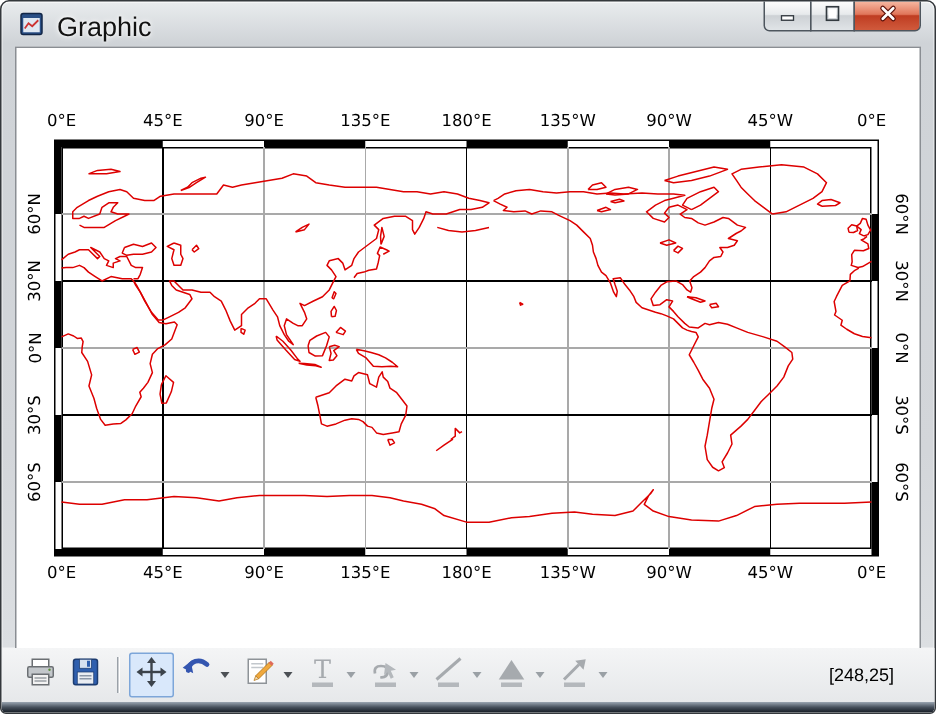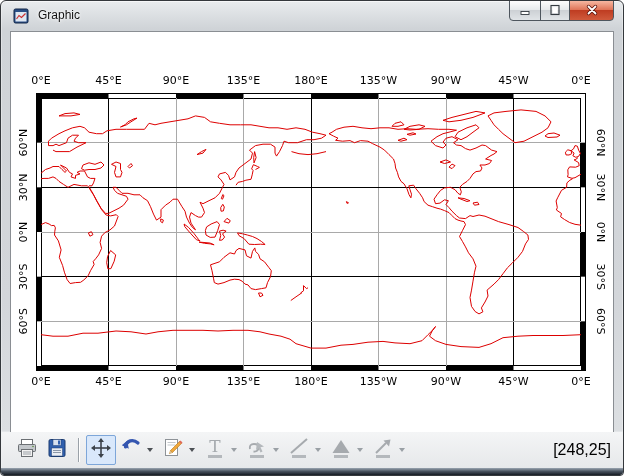--- a/index.html
+++ b/index.html
@@ -3,40 +3,40 @@
 <meta charset="utf-8">
 <style>
   html,body{margin:0;padding:0;background:#fff;}
   .window{position:relative;width:624px;height:476px;box-sizing:border-box;
     font-family:"Liberation Sans",sans-serif;
     border:1px solid #34383c;border-radius:6px 6px 4px 4px;overflow:hidden;
     background:linear-gradient(180deg,#e9ecee 0px,#cfd3d7 28px,#d3d6da 300px,#dcdfe2 430px,#eceef0 431px,#e2e5e8 468px);
     box-shadow:inset 0 1px 0 rgba(255,255,255,.6),inset 1px 0 0 rgba(255,255,255,.35),inset -1px 0 0 rgba(255,255,255,.35);}
   .titlebar{position:absolute;top:0;left:0;right:0;height:30px;}
   .title-icon{position:absolute;left:12px;top:7px;width:16px;height:16px;}
-  .title-text{position:absolute;left:37px;top:7px;font-size:12px;color:#121212;text-shadow:0 0 4px #fff,0 0 2px #fff;}
+  .title-text{position:absolute;left:37px;top:7px;font-size:18px;color:#121212;text-shadow:0 0 4px #fff,0 0 2px #fff;}
   .winbtns{position:absolute;top:-1px;right:9px;display:flex;}
   .winbtn{height:21px;border:1px solid #4e565e;background:linear-gradient(#fdfdfd,#e7eaec 45%,#cdd1d5 50%,#e0e4e7);
     display:flex;align-items:center;justify-content:center;margin-left:-1px;box-sizing:border-box;}
   .winbtn.minimize{width:32px;border-radius:0 0 0 4px;}
   .winbtn.maximize{width:30px;}
   .winbtn.close{width:45px;border-radius:0 0 4px 0;background:linear-gradient(#f6b7a1,#e0765a 45%,#bf3d22 50%,#d05a3c);}
   .canvas{position:absolute;left:9px;top:30px;width:604px;height:404px;background:#fff;
     border:1px solid #8a8e93;box-sizing:border-box;}
   .canvas svg{position:absolute;left:0;top:0;}
   .toolbar{position:absolute;left:1px;top:431px;width:622px;height:36px;display:flex;align-items:center;
     padding-left:10px;box-sizing:border-box;background:linear-gradient(#f4f5f6,#e6e8ea);}
   .tbtn{width:28px;height:28px;display:flex;align-items:center;justify-content:center;
     border:1px solid transparent;border-radius:2px;flex:0 0 auto;}
   .tbtn.sel{background:#d9e8fb;border-color:#7da6d9;}
   .caret{width:0;height:0;border-left:3.5px solid transparent;border-right:3.5px solid transparent;
     border-top:4px solid #4c5055;margin:0 5px 0 1px;flex:0 0 auto;}
   .caret.dis{border-top-color:#9aa0a5;}
   .sep{width:1px;height:24px;background:#9aa1a8;border-right:1px solid #fff;margin:0 6px;flex:0 0 auto;}
-  .coords{margin-left:auto;margin-right:13px;font-size:16px;color:#000;}
+  .coords{margin-left:auto;margin-right:28px;font-size:12px;color:#000;}
   .bottom-edge{position:absolute;left:0;right:0;bottom:0;height:7px;border-radius:0 0 3px 3px;
     background:linear-gradient(#9aa5b1,#46505c 50%,#161c24);}
 </style>
 </head>
 <body>
 
 <div class="window">
   <div class="titlebar">
     <span class="title-icon" id="titleicon"><svg width="16" height="16" viewBox="0 0 16 16">
           <rect x="1" y="1" width="14" height="14" rx="1.5" fill="#2a4f86" stroke="#122647"></rect>

